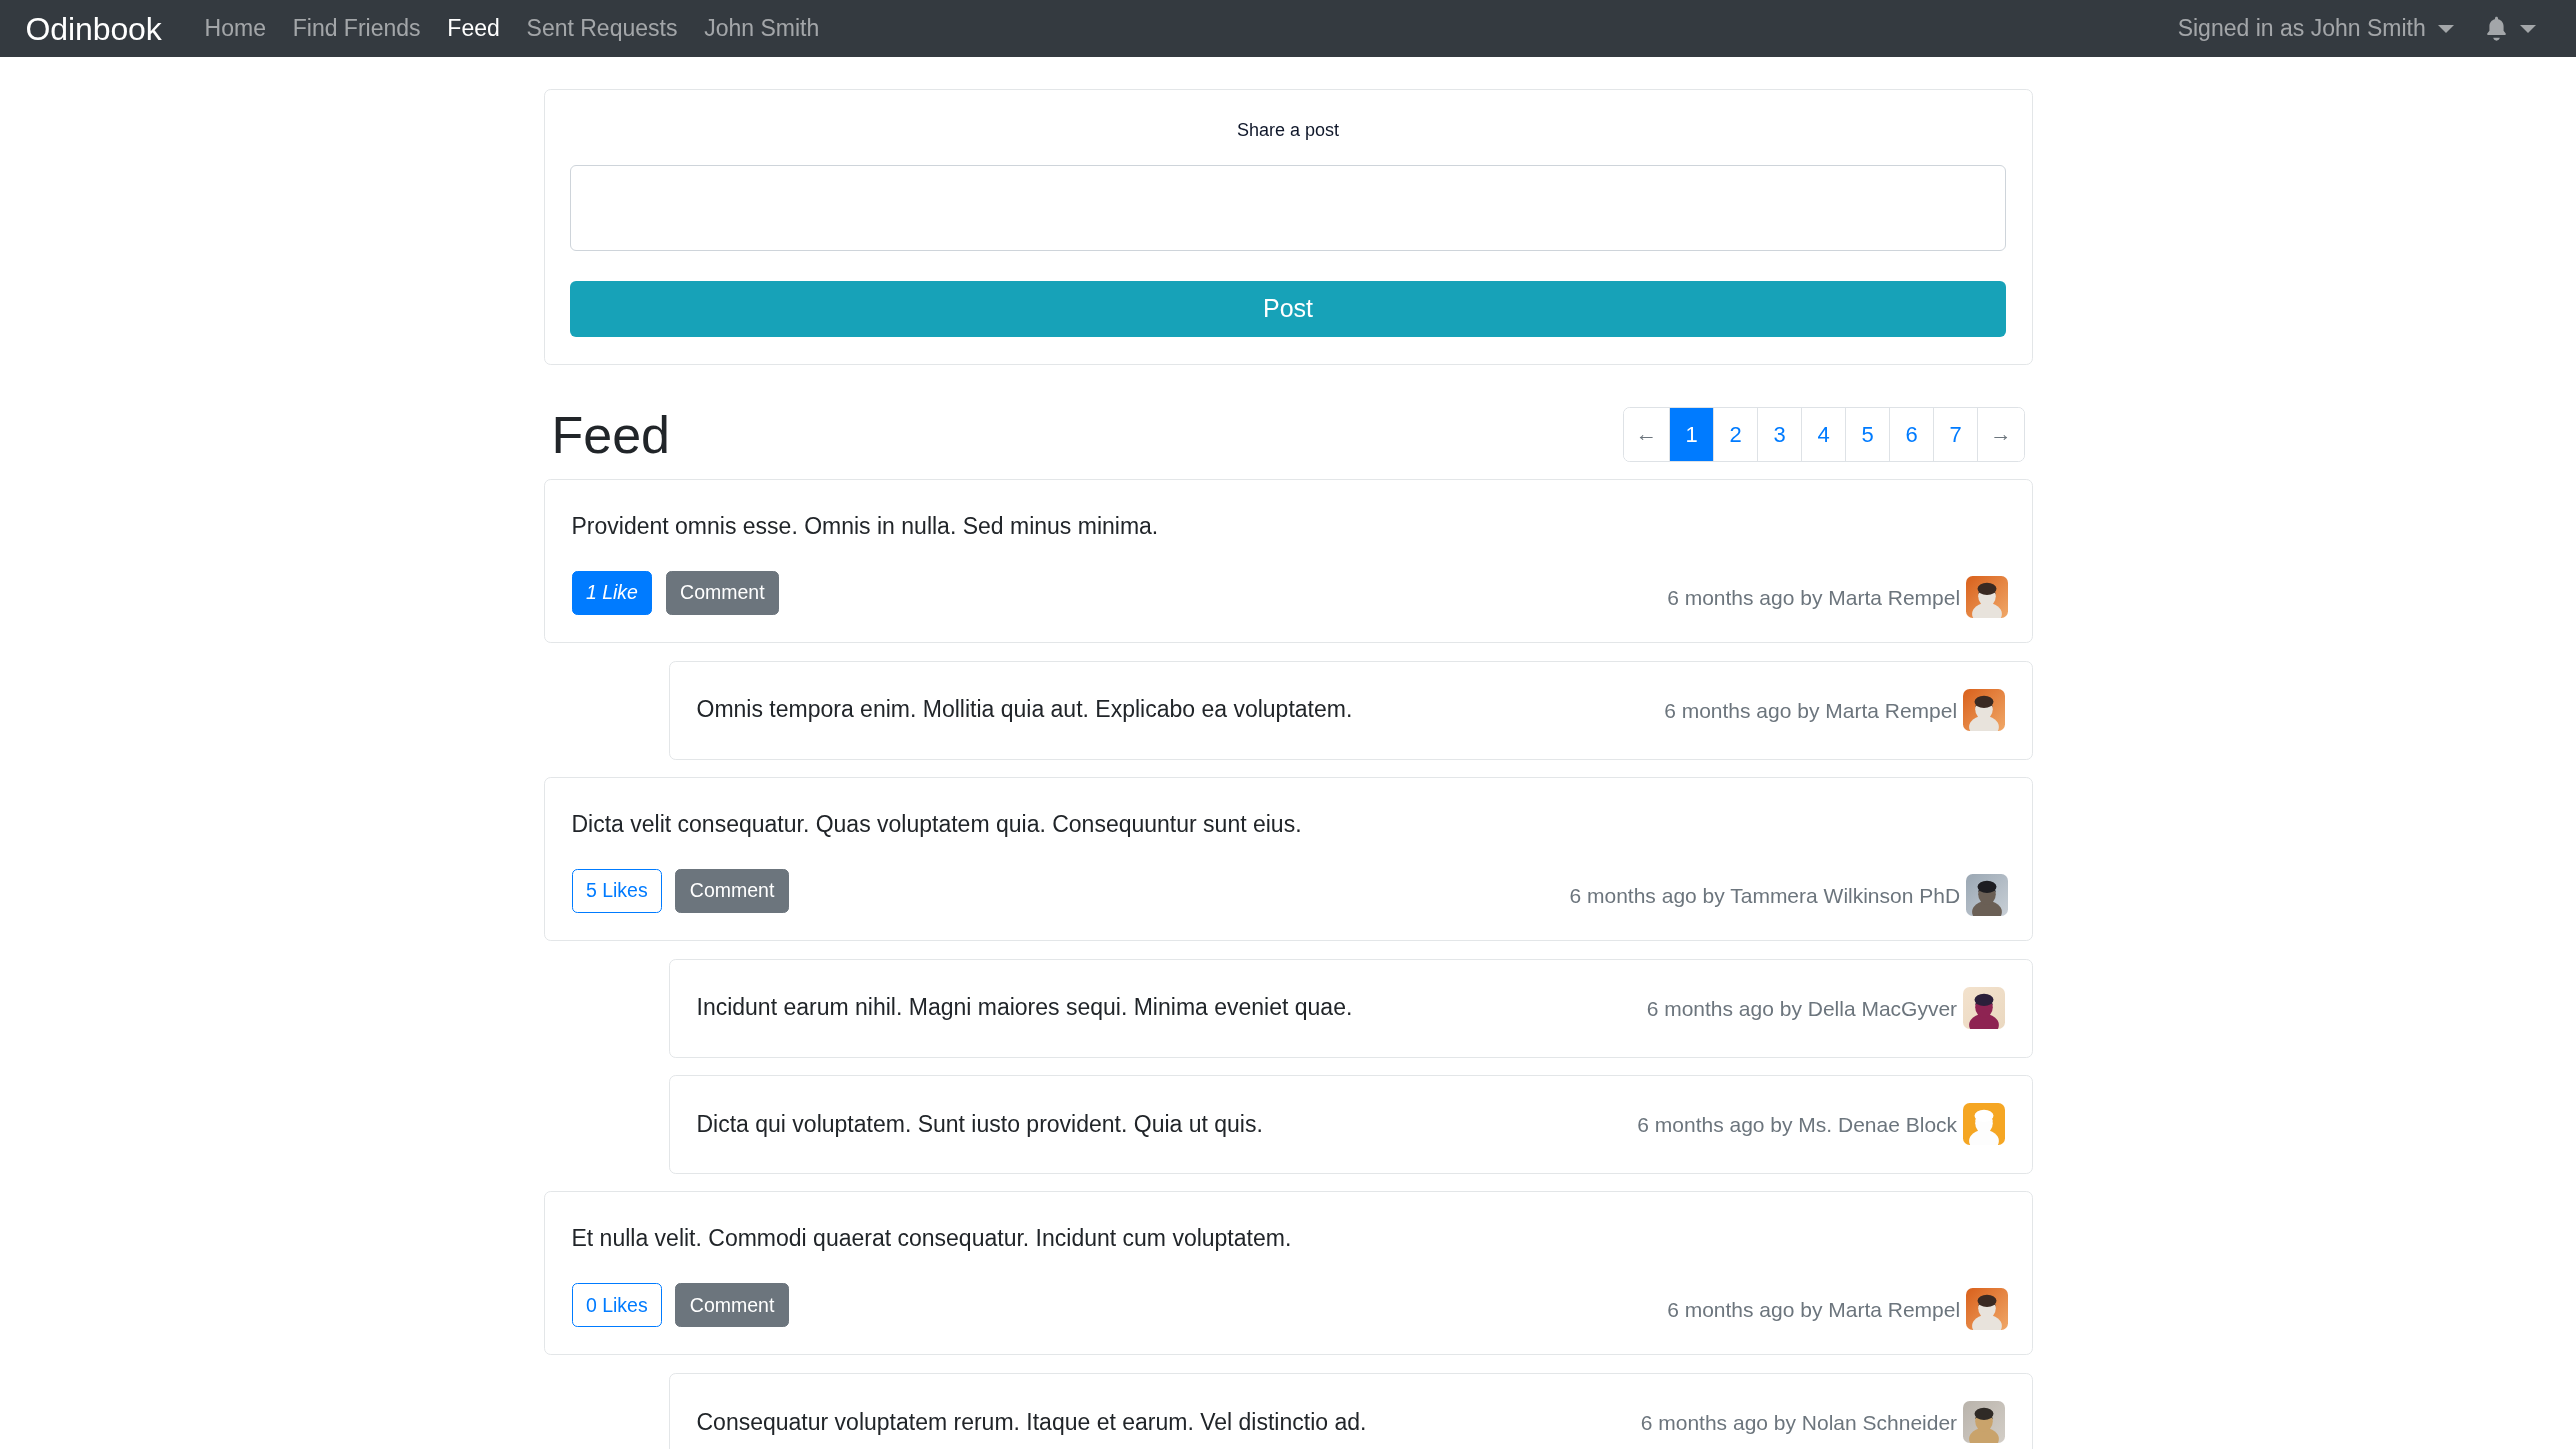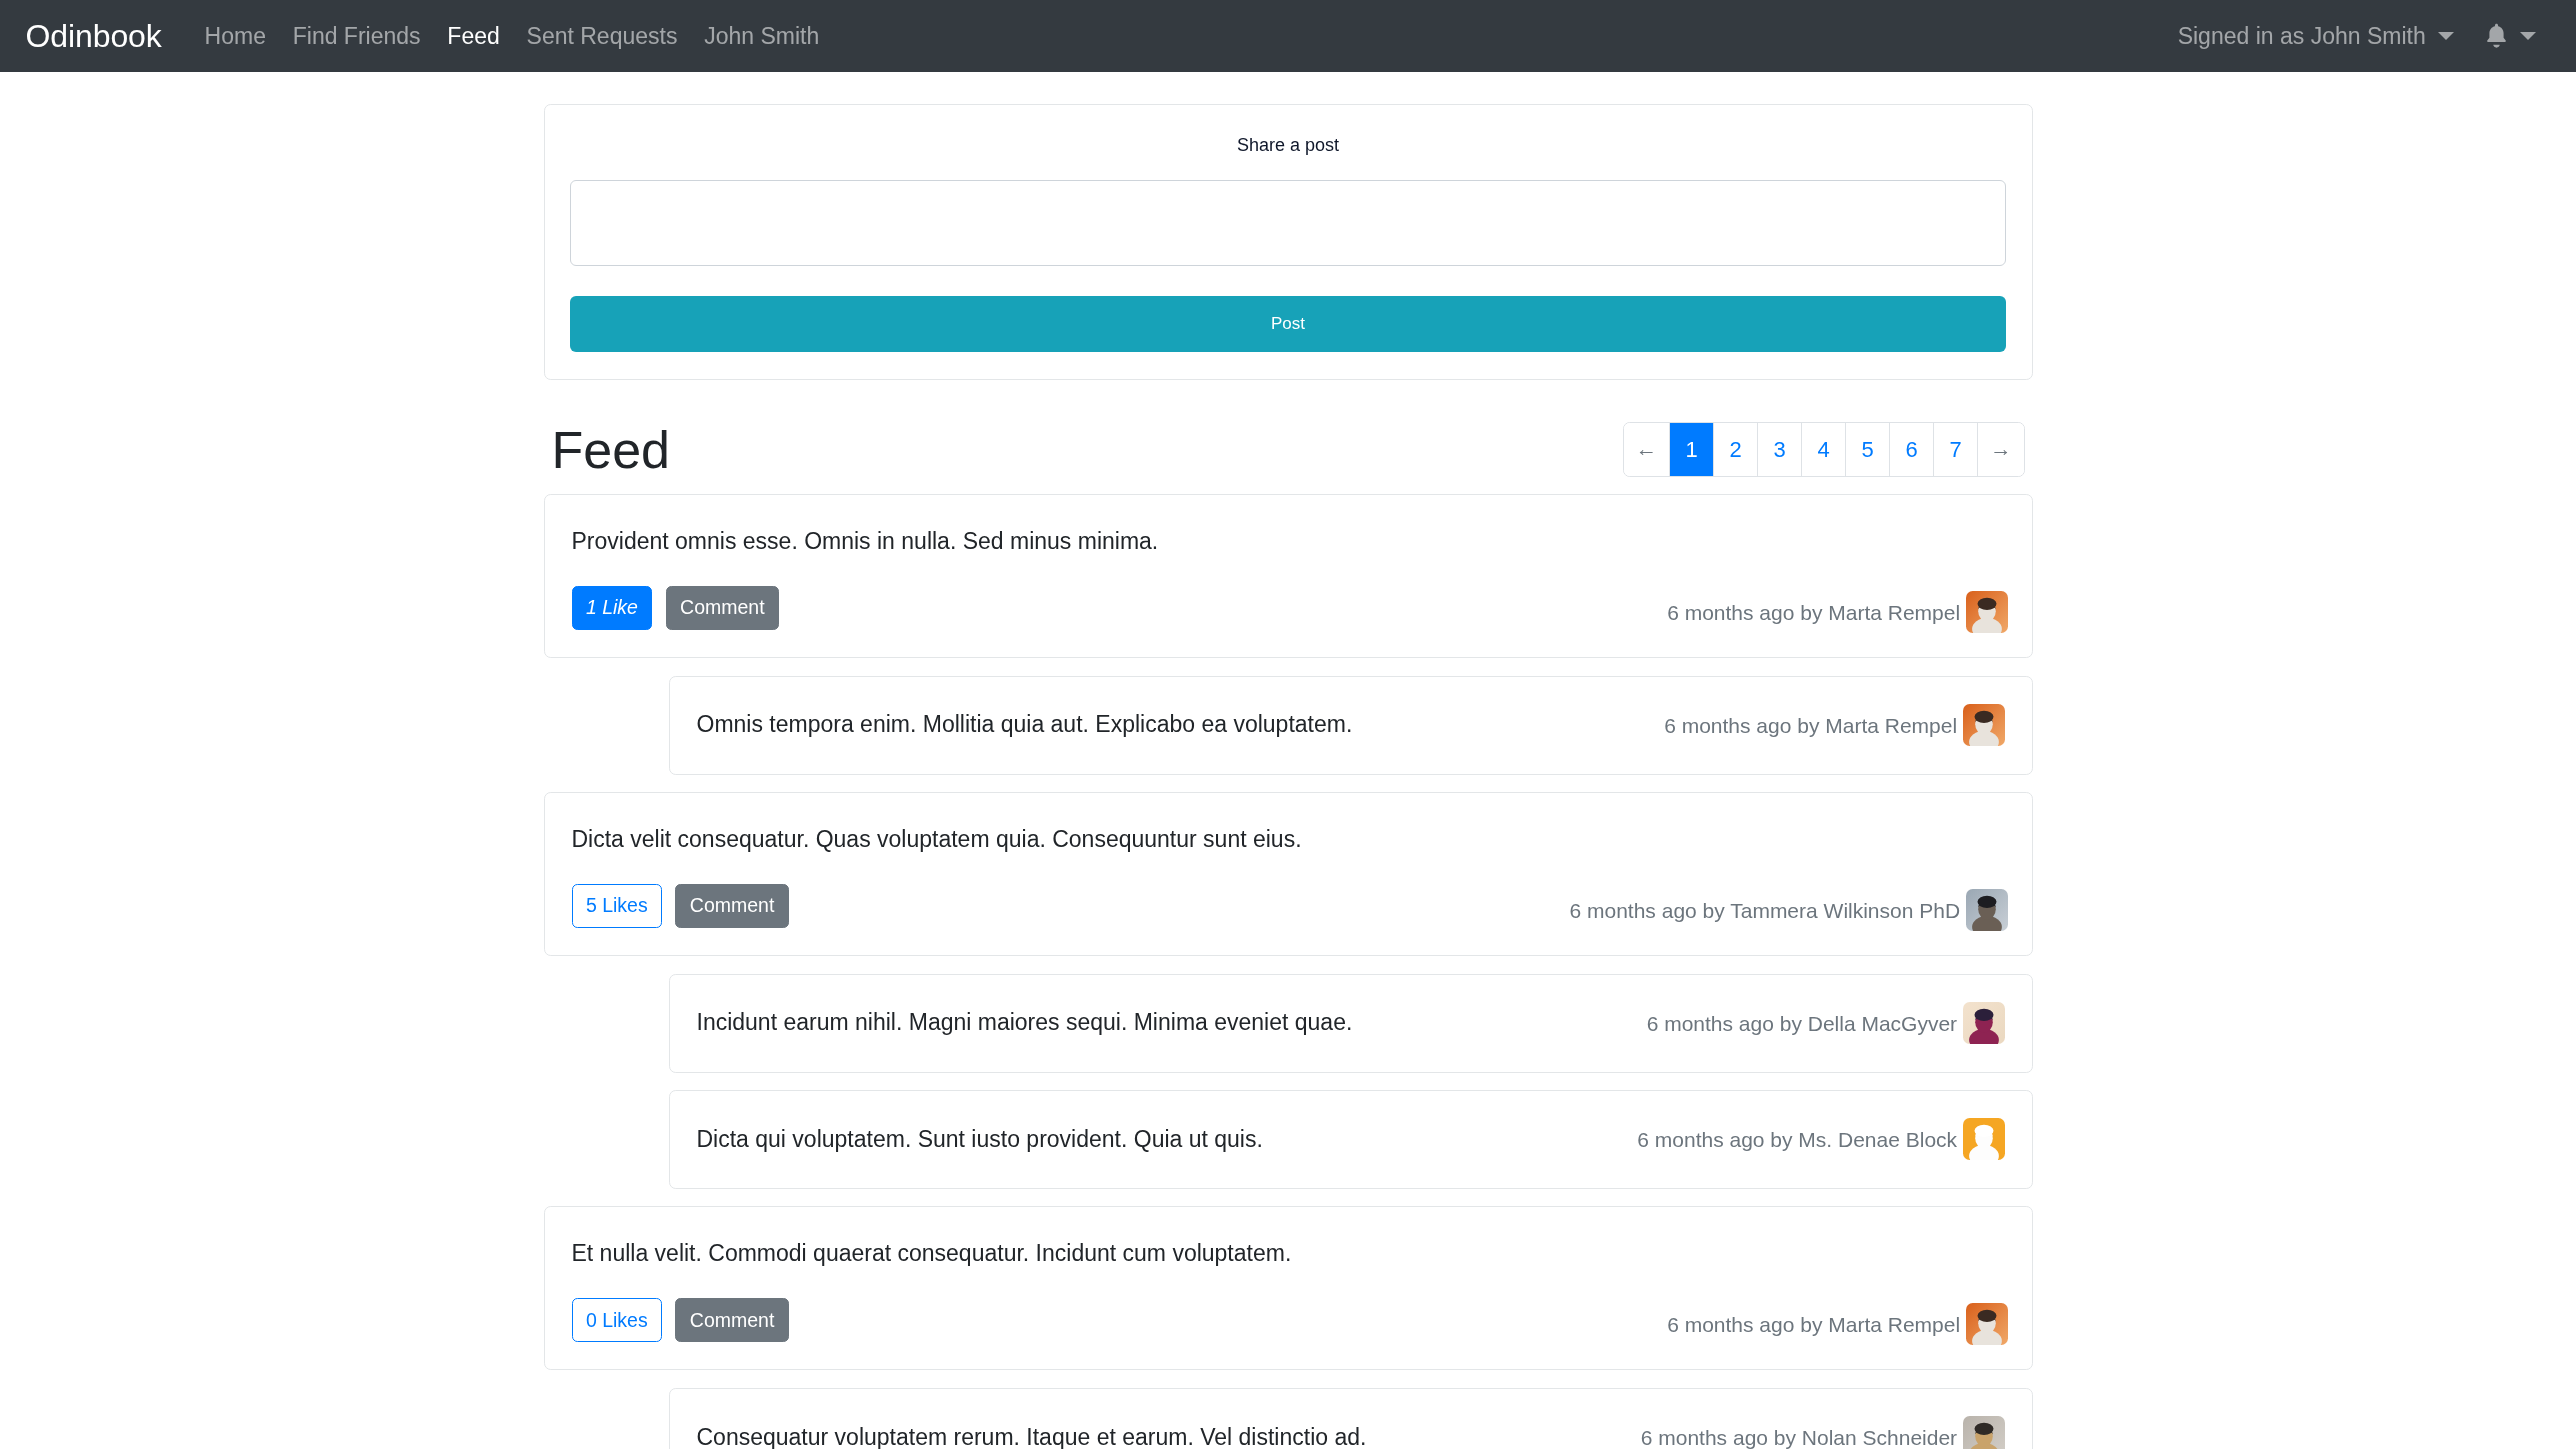--- a/index.html
+++ b/index.html
@@ -5,21 +5,21 @@
   * { box-sizing: border-box; margin: 0; padding: 0; }
   html, body {
     width: 2576px; height: 1449px;
     background: #ffffff;
     font-family: "Liberation Sans", sans-serif;
     overflow: hidden;
   }
 
   
   .navbar {
-    height: 72px;
+    height: 57px;
     background: #343a40;
     display: flex;
     align-items: center;
     padding: 0 25.5px 0 25.5px;
     width: 2576px;
   }
   .brand {
     color: #ffffff;
     font-size: 32px;
     line-height: 1;
@@ -106,21 +106,21 @@
     display: block;
   }
   .post-btn {
     margin-top: 29.5px;
     width: 100%;
     height: 56px;
     background: #17a2b8;
     border: none;
     border-radius: 6px;
     color: #ffffff;
-    font-size: 17px;
+    font-size: 25px;
     font-family: "Liberation Sans", sans-serif;
     cursor: pointer;
     line-height: 1;
   }
 
   
   .feed-header {
     display: flex;
     align-items: center;
     justify-content: space-between;

